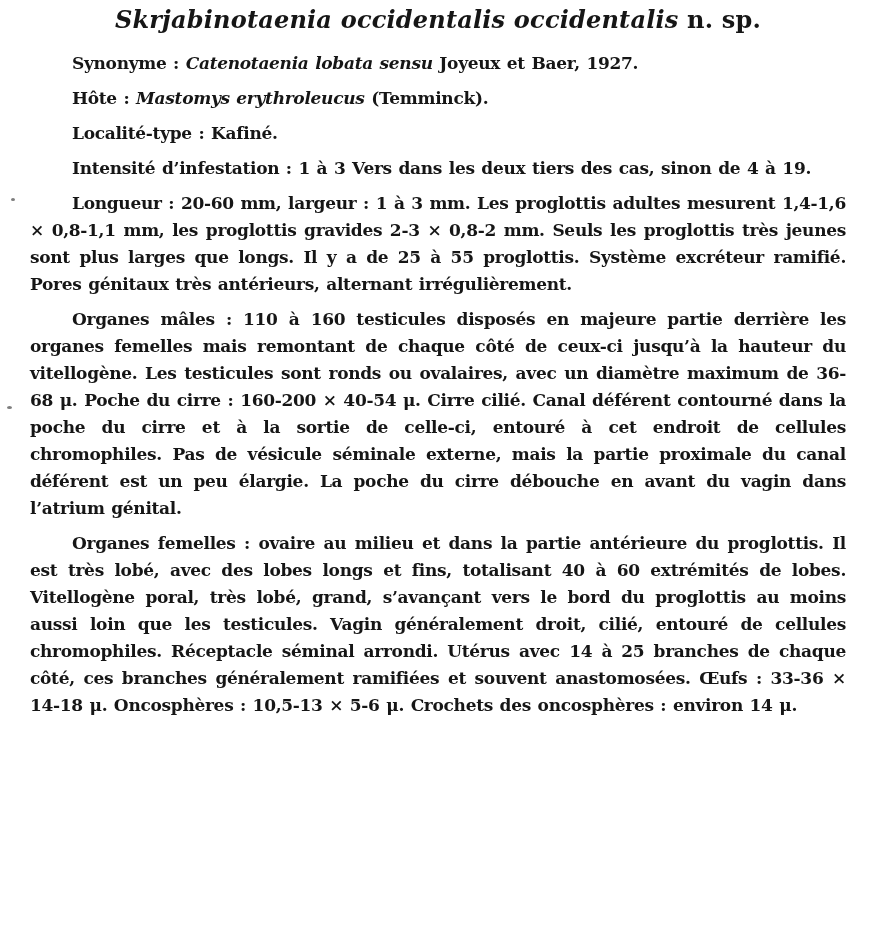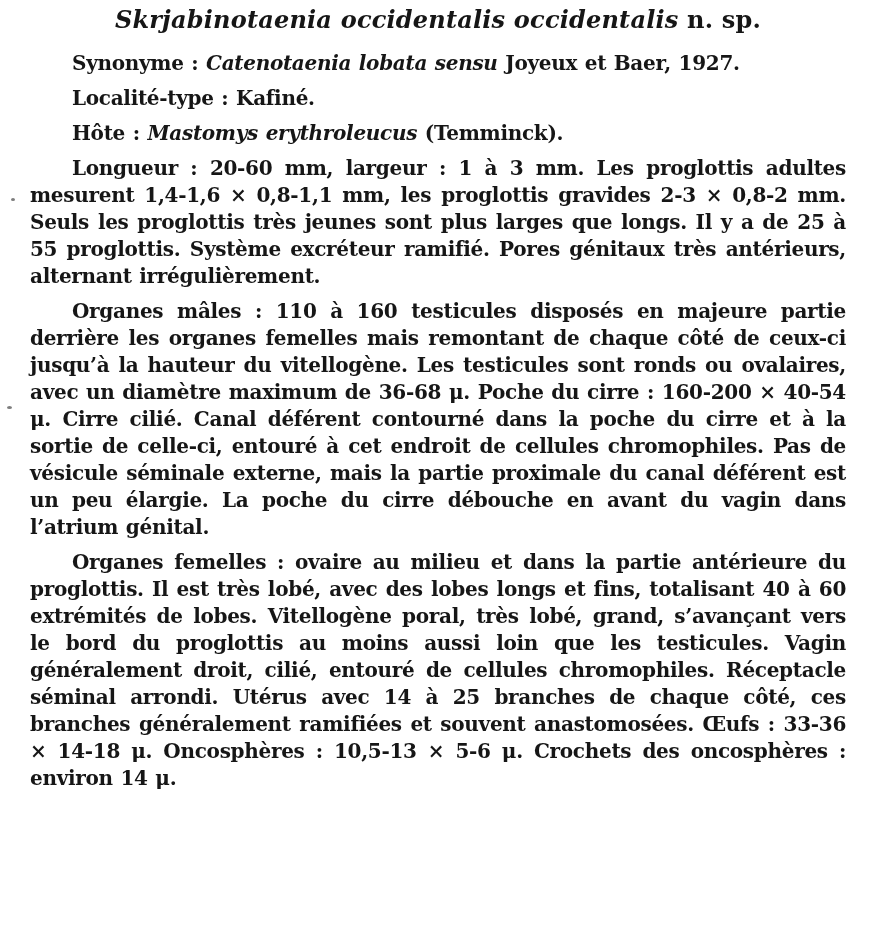--- a/index.html
+++ b/index.html
@@ -29,21 +29,21 @@
   .title {
     font-size: 24px;
     line-height: 30px;
     text-align: center;
     margin: 0 0 15px 0;
     font-weight: 700;
     letter-spacing: 0.2px;
   }
   .title .ital { font-style: italic; }
   .para {
-    font-size: 20px;
+    font-size: 17px;
     line-height: 27px;
     letter-spacing: -0.3px;
     margin: 8px 0 0 0;
     text-indent: 42px;
     text-align: justify;
     word-spacing: 1px;
   }
   .ital { font-style: italic; }
   .rom  { font-style: normal; }
   .speck {
@@ -57,20 +57,21 @@
 </head>
 <body>
 
 <div class="page">
   <div class="speck" id="speck-1"></div>
   <div class="speck" id="speck-2"></div>
   <div class="content">
     <h1 class="title"><span class="ital">Skrjabinotaenia occidentalis occidentalis</span><span class="rom"> n. sp.</span></h1>
     <div id="paragraphs">
         <p class="para"><span class="rom">Synonyme : </span><span class="ital">Catenotaenia lobata sensu</span><span class="rom"> Joyeux et Baer, 1927.</span></p>
+        <p class="para"><span class="rom">Hôte : </span><span class="ital">Mastomys erythroleucus</span><span class="rom"> (Temminck).</span></p>
         <p class="para"><span class="rom">Localité-type : Kafiné.</span></p>
-        <p class="para"><span class="rom">Hôte : </span><span class="ital">Mastomys erythroleucus</span><span class="rom"> (Temminck).</span></p>
+        <p class="para"><span class="rom">Intensité d’infestation : 1 à 3 Vers dans les deux tiers des cas, sinon de 4 à 19.</span></p>
         <p class="para"><span class="rom">Longueur : 20-60 mm, largeur : 1 à 3 mm. Les proglottis adultes mesurent 1,4-1,6 × 0,8-1,1 mm, les proglottis gravides 2-3 × 0,8-2 mm. Seuls les proglottis très jeunes sont plus larges que longs. Il y a de 25 à 55 proglottis. Système excréteur ramifié. Pores génitaux très antérieurs, alternant irrégulièrement.</span></p>
         <p class="para"><span class="rom">Organes mâles : 110 à 160 testicules disposés en majeure partie derrière les organes femelles mais remontant de chaque côté de ceux-ci jusqu’à la hauteur du vitellogène. Les testicules sont ronds ou ovalaires, avec un diamètre maximum de 36-68 μ. Poche du cirre : 160-200 × 40-54 μ. Cirre cilié. Canal déférent contourné dans la poche du cirre et à la sortie de celle-ci, entouré à cet endroit de cellules chromophiles. Pas de vésicule séminale externe, mais la partie proximale du canal déférent est un peu élargie. La poche du cirre débouche en avant du vagin dans l’atrium génital.</span></p>
         <p class="para"><span class="rom">Organes femelles : ovaire au milieu et dans la partie antérieure du proglottis. Il est très lobé, avec des lobes longs et fins, totalisant 40 à 60 extrémités de lobes. Vitellogène poral, très lobé, grand, s’avançant vers le bord du proglottis au moins aussi loin que les testicules. Vagin généralement droit, cilié, entouré de cellules chromophiles. Réceptacle séminal arrondi. Utérus avec 14 à 25 branches de chaque côté, ces branches généralement ramifiées et souvent anastomosées. Œufs : 33-36 × 14-18 μ. Oncosphères : 10,5-13 × 5-6 μ. Crochets des oncosphères : environ 14 μ.</span></p>
       </div>
   </div>
 </div>
 
 </body></html>

